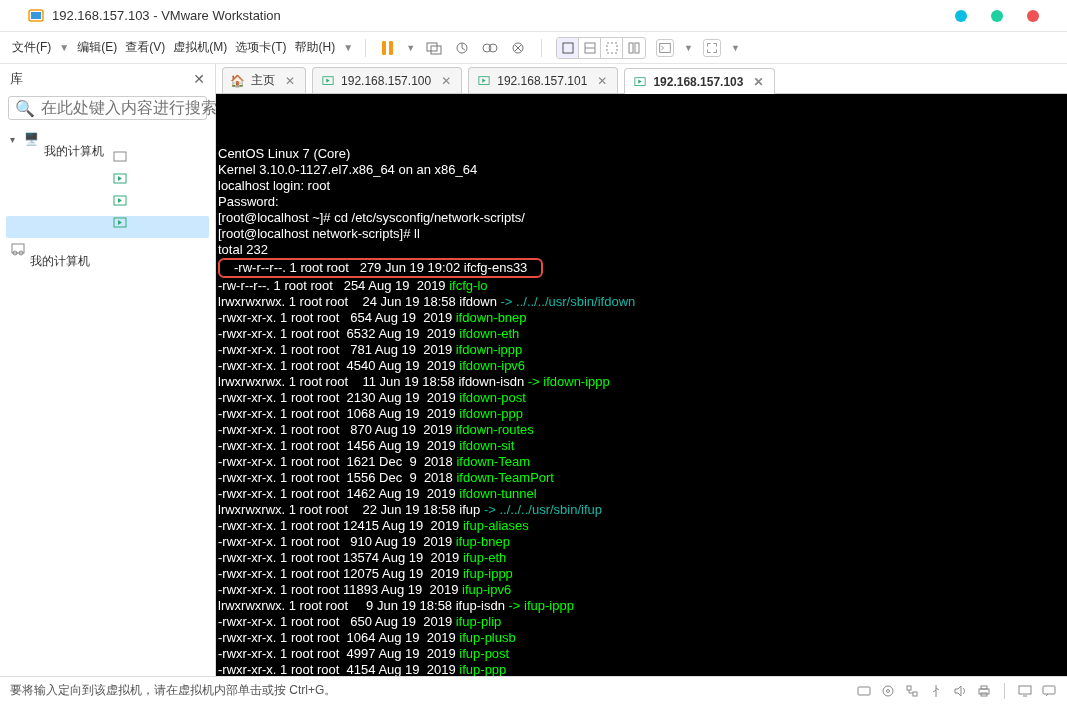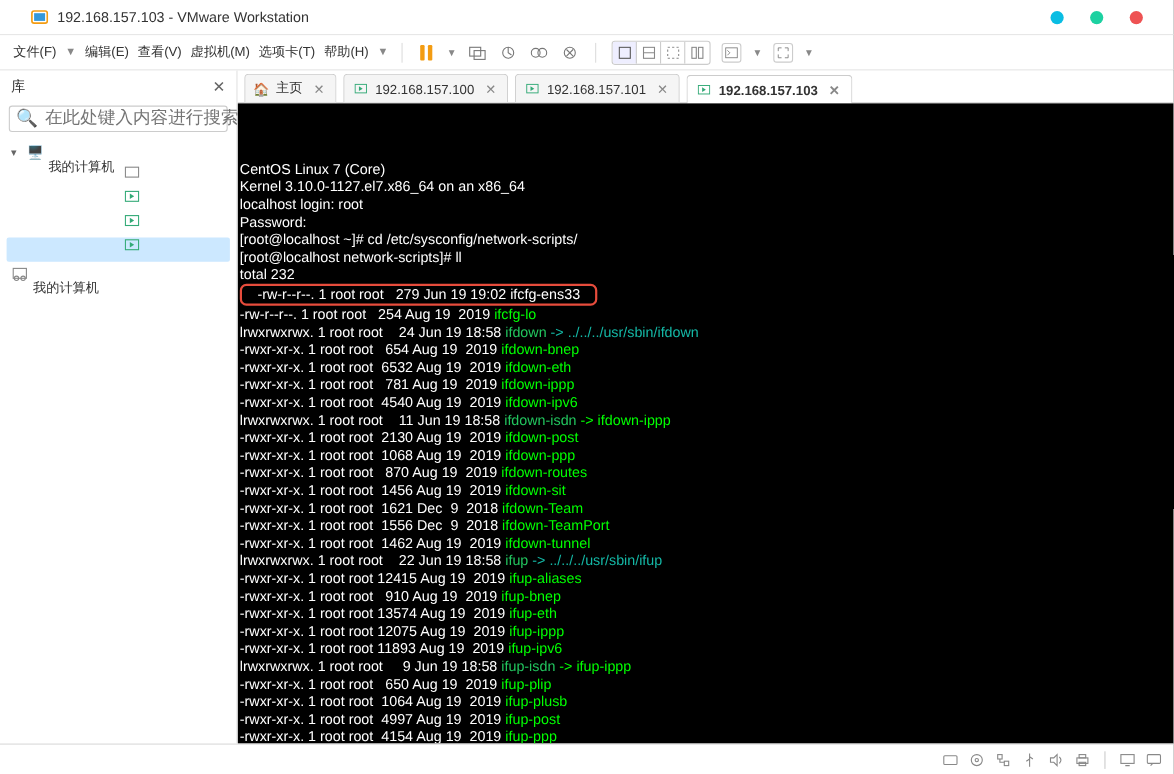--- a/index.html
+++ b/index.html
@@ -52,21 +52,21 @@
 .tabs { height: 30px; display: flex; align-items: flex-end; padding-left: 6px; gap: 6px; border-bottom: 1px solid #ccc; background: #fff; }
 .tab { height: 26px; display: flex; align-items: center; padding: 0 10px 0 8px; border: 1px solid #ccc; border-bottom: none; border-radius: 4px 4px 0 0; font-size: 12px; color: #333; background: #f5f5f5; gap: 6px; cursor: pointer; }
 .tab.active { background: #fff; font-weight: bold; position: relative; top: 1px; }
 .tab .tab-icon { width: 14px; height: 14px; display:inline-flex; align-items:center; justify-content:center; }
 .tab .tab-close { font-size: 12px; color: #888; margin-left: 4px; }
 
 
 .terminal { flex: 1; background: #000; color: #ccc; font-family: "Consolas", "Courier New", monospace; font-size: 13px; line-height: 16px; padding: 4px 2px; overflow: hidden; white-space: pre; position: relative; }
 .term-line { white-space: pre; }
 .c-white { color: #fff; }
-.c-cyan { color: #22c55e; }
+.c-cyan { color: #ffffff; }
 .c-green { color: #00ff00; }
 .c-darkcyan { color: #14b8a6; }
 .highlight-box { border: 2px solid #e74c3c; border-radius: 6px; padding: 0 14px; display: inline-block; }
 
 
 .statusbar { height: 28px; background: #fff; border-top: 1px solid #ddd; display: flex; align-items: center; padding: 0 10px; font-size: 12px; color: #555; gap: 8px; }
 .statusbar .status-icons { margin-left: auto; display: flex; gap: 8px; align-items:center; }
 .status-icons .si { width: 16px; height: 16px; display:inline-flex; align-items:center; justify-content:center; color:#777; }
 .status-sep { width:1px; height:16px; background:#ccc; margin:0 4px; }
 </style>
@@ -276,20 +276,21 @@
       </div>
     </div>
 
     <div class="terminal" id="term">
       
     <div class="term-line"><span class="c-white">CentOS Linux 7 (Core)</span></div><div class="term-line"><span class="c-white">Kernel 3.10.0-1127.el7.x86_64 on an x86_64</span></div><div class="term-line"></div><div class="term-line"><span class="c-white">localhost login: root</span></div><div class="term-line"><span class="c-white">Password:</span></div><div class="term-line"><span class="c-white">[root@localhost ~]# cd /etc/sysconfig/network-scripts/</span></div><div class="term-line"><span class="c-white">[root@localhost network-scripts]# ll</span></div><div class="term-line"><span class="c-white">total 232</span></div><div class="term-line"><span class="highlight-box"><span class="c-white">-rw-r--r--. 1 root root   279 Jun 19 19:02 ifcfg-ens33</span></span></div><div class="term-line"><span class="c-white">-rw-r--r--. 1 root root   254 Aug 19  2019 </span><span class="c-green">ifcfg-lo</span></div><div class="term-line"><span class="c-white">lrwxrwxrwx. 1 root root    24 Jun 19 18:58 </span><span class="c-cyan">ifdown</span><span class="c-darkcyan"> -&gt; ../../../usr/sbin/ifdown</span></div><div class="term-line"><span class="c-white">-rwxr-xr-x. 1 root root   654 Aug 19  2019 </span><span class="c-green">ifdown-bnep</span></div><div class="term-line"><span class="c-white">-rwxr-xr-x. 1 root root  6532 Aug 19  2019 </span><span class="c-green">ifdown-eth</span></div><div class="term-line"><span class="c-white">-rwxr-xr-x. 1 root root   781 Aug 19  2019 </span><span class="c-green">ifdown-ippp</span></div><div class="term-line"><span class="c-white">-rwxr-xr-x. 1 root root  4540 Aug 19  2019 </span><span class="c-green">ifdown-ipv6</span></div><div class="term-line"><span class="c-white">lrwxrwxrwx. 1 root root    11 Jun 19 18:58 </span><span class="c-cyan">ifdown-isdn</span><span class="c-green"> -&gt; ifdown-ippp</span></div><div class="term-line"><span class="c-white">-rwxr-xr-x. 1 root root  2130 Aug 19  2019 </span><span class="c-green">ifdown-post</span></div><div class="term-line"><span class="c-white">-rwxr-xr-x. 1 root root  1068 Aug 19  2019 </span><span class="c-green">ifdown-ppp</span></div><div class="term-line"><span class="c-white">-rwxr-xr-x. 1 root root   870 Aug 19  2019 </span><span class="c-green">ifdown-routes</span></div><div class="term-line"><span class="c-white">-rwxr-xr-x. 1 root root  1456 Aug 19  2019 </span><span class="c-green">ifdown-sit</span></div><div class="term-line"><span class="c-white">-rwxr-xr-x. 1 root root  1621 Dec  9  2018 </span><span class="c-green">ifdown-Team</span></div><div class="term-line"><span class="c-white">-rwxr-xr-x. 1 root root  1556 Dec  9  2018 </span><span class="c-green">ifdown-TeamPort</span></div><div class="term-line"><span class="c-white">-rwxr-xr-x. 1 root root  1462 Aug 19  2019 </span><span class="c-green">ifdown-tunnel</span></div><div class="term-line"><span class="c-white">lrwxrwxrwx. 1 root root    22 Jun 19 18:58 </span><span class="c-cyan">ifup</span><span class="c-darkcyan"> -&gt; ../../../usr/sbin/ifup</span></div><div class="term-line"><span class="c-white">-rwxr-xr-x. 1 root root 12415 Aug 19  2019 </span><span class="c-green">ifup-aliases</span></div><div class="term-line"><span class="c-white">-rwxr-xr-x. 1 root root   910 Aug 19  2019 </span><span class="c-green">ifup-bnep</span></div><div class="term-line"><span class="c-white">-rwxr-xr-x. 1 root root 13574 Aug 19  2019 </span><span class="c-green">ifup-eth</span></div><div class="term-line"><span class="c-white">-rwxr-xr-x. 1 root root 12075 Aug 19  2019 </span><span class="c-green">ifup-ippp</span></div><div class="term-line"><span class="c-white">-rwxr-xr-x. 1 root root 11893 Aug 19  2019 </span><span class="c-green">ifup-ipv6</span></div><div class="term-line"><span class="c-white">lrwxrwxrwx. 1 root root     9 Jun 19 18:58 </span><span class="c-cyan">ifup-isdn</span><span class="c-green"> -&gt; ifup-ippp</span></div><div class="term-line"><span class="c-white">-rwxr-xr-x. 1 root root   650 Aug 19  2019 </span><span class="c-green">ifup-plip</span></div><div class="term-line"><span class="c-white">-rwxr-xr-x. 1 root root  1064 Aug 19  2019 </span><span class="c-green">ifup-plusb</span></div><div class="term-line"><span class="c-white">-rwxr-xr-x. 1 root root  4997 Aug 19  2019 </span><span class="c-green">ifup-post</span></div><div class="term-line"><span class="c-white">-rwxr-xr-x. 1 root root  4154 Aug 19  2019 </span><span class="c-green">ifup-ppp</span></div></div>
   </div>
 </div>
 
 <div class="statusbar">
+  <span>要将输入定向到该虚拟机，请在虚拟机内部单击或按 Ctrl+G。</span>
   <div class="status-icons">
     <span class="si">
         <svg width="14" height="14" viewBox="0 0 14 14">
           <rect x="1" y="3" width="12" height="8" rx="1" fill="none" stroke="#888"></rect>
         </svg>
       </span>
     <span class="si">
         <svg width="14" height="14" viewBox="0 0 14 14">
           <circle cx="7" cy="7" r="5" fill="none" stroke="#888"></circle>
           <circle cx="7" cy="7" r="1.5" fill="none" stroke="#888"></circle>

